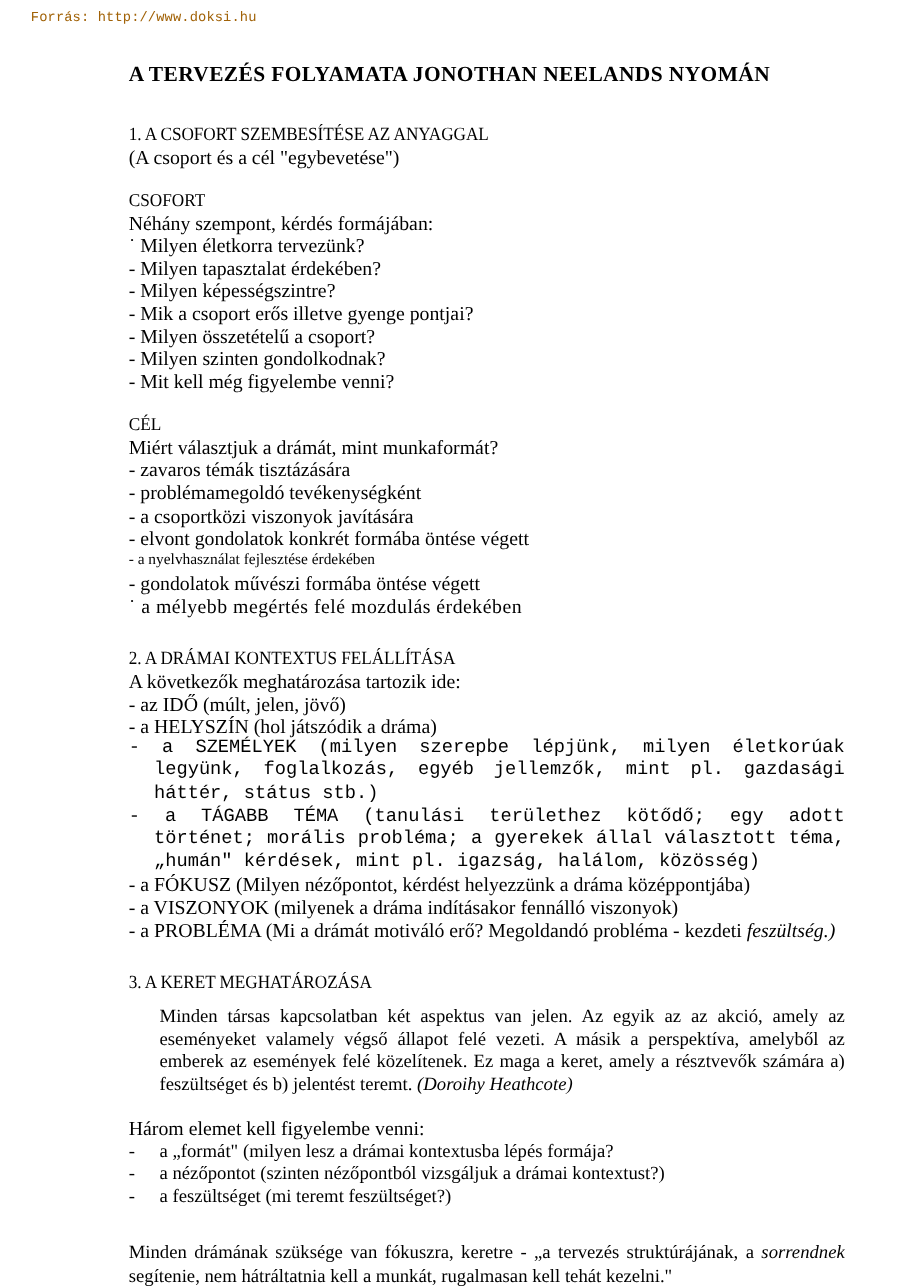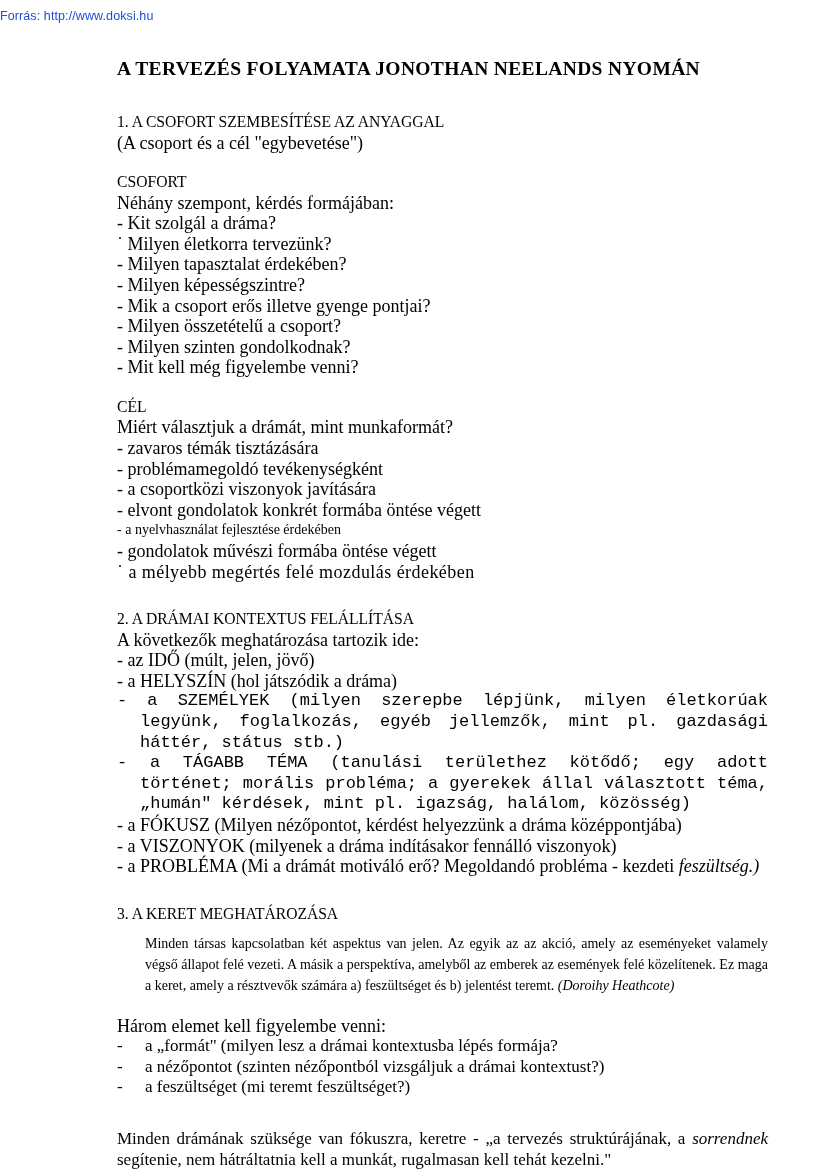--- a/index.html
+++ b/index.html
@@ -14,25 +14,25 @@
     position: relative;
     font-family: "Liberation Serif", "DejaVu Serif", serif;
     color: #000000;
     overflow: hidden;
   }
 
   
   .source-header {
     position: absolute;
     top: 9px;
-    left: 0;
-    font-family: Liberation Sans, sans-serif;
+    left: 28px;
+    font-family: Liberation Mono, monospace;
     font-size: 12.5px;
     line-height: 15px;
-    color: #1d4ed8;
+    color: #a16207;
     letter-spacing: 0.1px;
     white-space: nowrap;
   }
 
   
   .page {
     position: absolute;
     left: 117px;
     top: 0;
     width: 651px;
@@ -89,21 +89,21 @@
   }
   .just.hang {
     padding-left: 23px;
     text-indent: -23px;
     font-family: Liberation Mono, monospace;
   }
 
   .para-indent {
     margin-left: 28px;
     width: 623px;
-    font-size: 14px;
+    font-size: 17px;
     line-height: 20.8px;
     text-align: justify;
     text-justify: inter-word;
   }
 
   
   .dash-row {
     display: flex;
     font-size: 17px;
     line-height: 20.6px;
@@ -143,21 +143,20 @@
 
   <div class="gap-xl"></div>
 
   <div class="sec-head condensed">1.  A CSOFORT SZEMBESÍTÉSE AZ ANYAGGAL</div>
   <div class="line">(A csoport és a cél "egybevetése")</div>
 
   <div class="gap-m"></div>
 
   <div class="subhead">CSOFORT</div>
   <div class="line">Néhány szempont, kérdés formájában:</div>
-  <div class="line">- Kit szolgál a dráma?</div>
   <div class="line">˙ Milyen életkorra tervezünk?</div>
   <div class="line">- Milyen tapasztalat érdekében?</div>
   <div class="line">- Milyen képességszintre?</div>
   <div class="line">- Mik a csoport erős illetve gyenge pontjai?</div>
   <div class="line">- Milyen összetételű a csoport?</div>
   <div class="line">- Milyen szinten gondolkodnak?</div>
   <div class="line">- Mit kell még figyelembe venni?</div>
 
   <div class="gap-m"></div>
 

